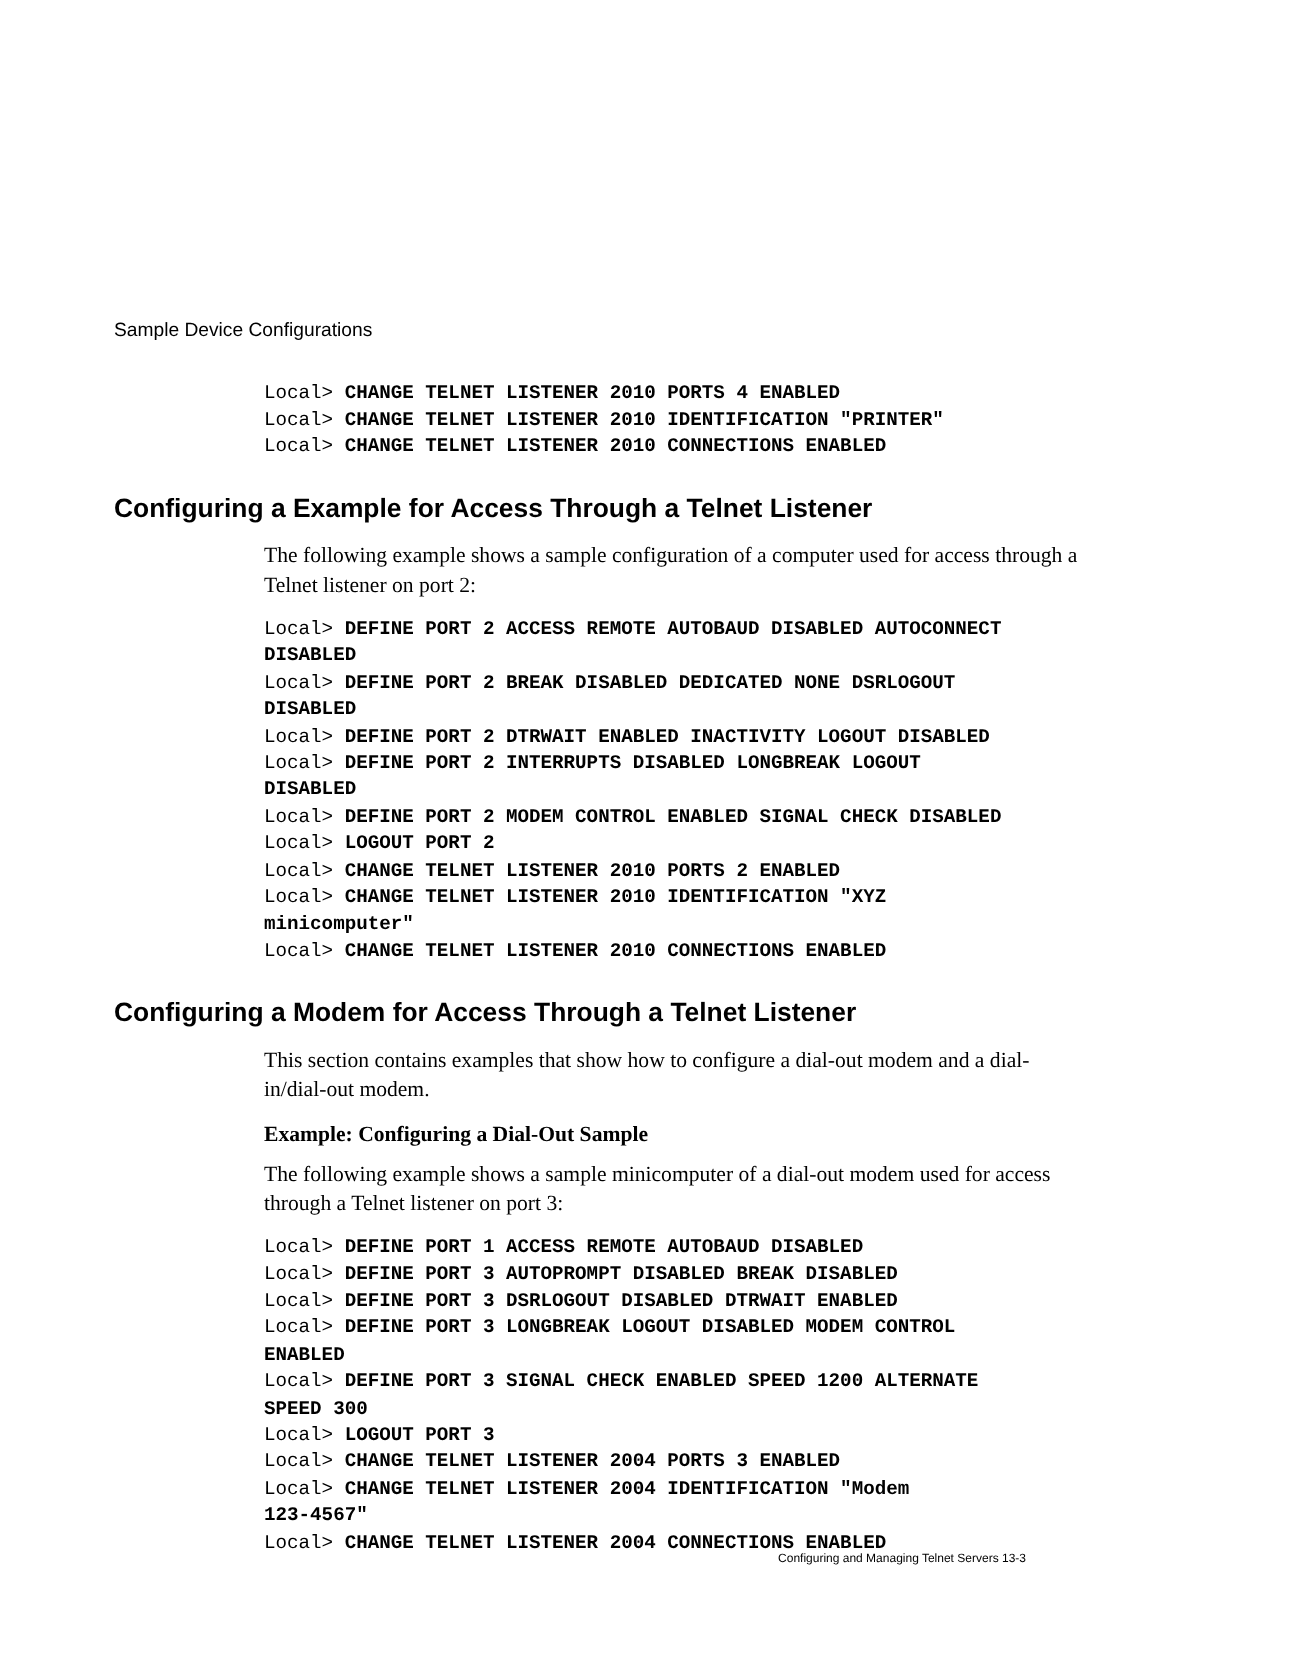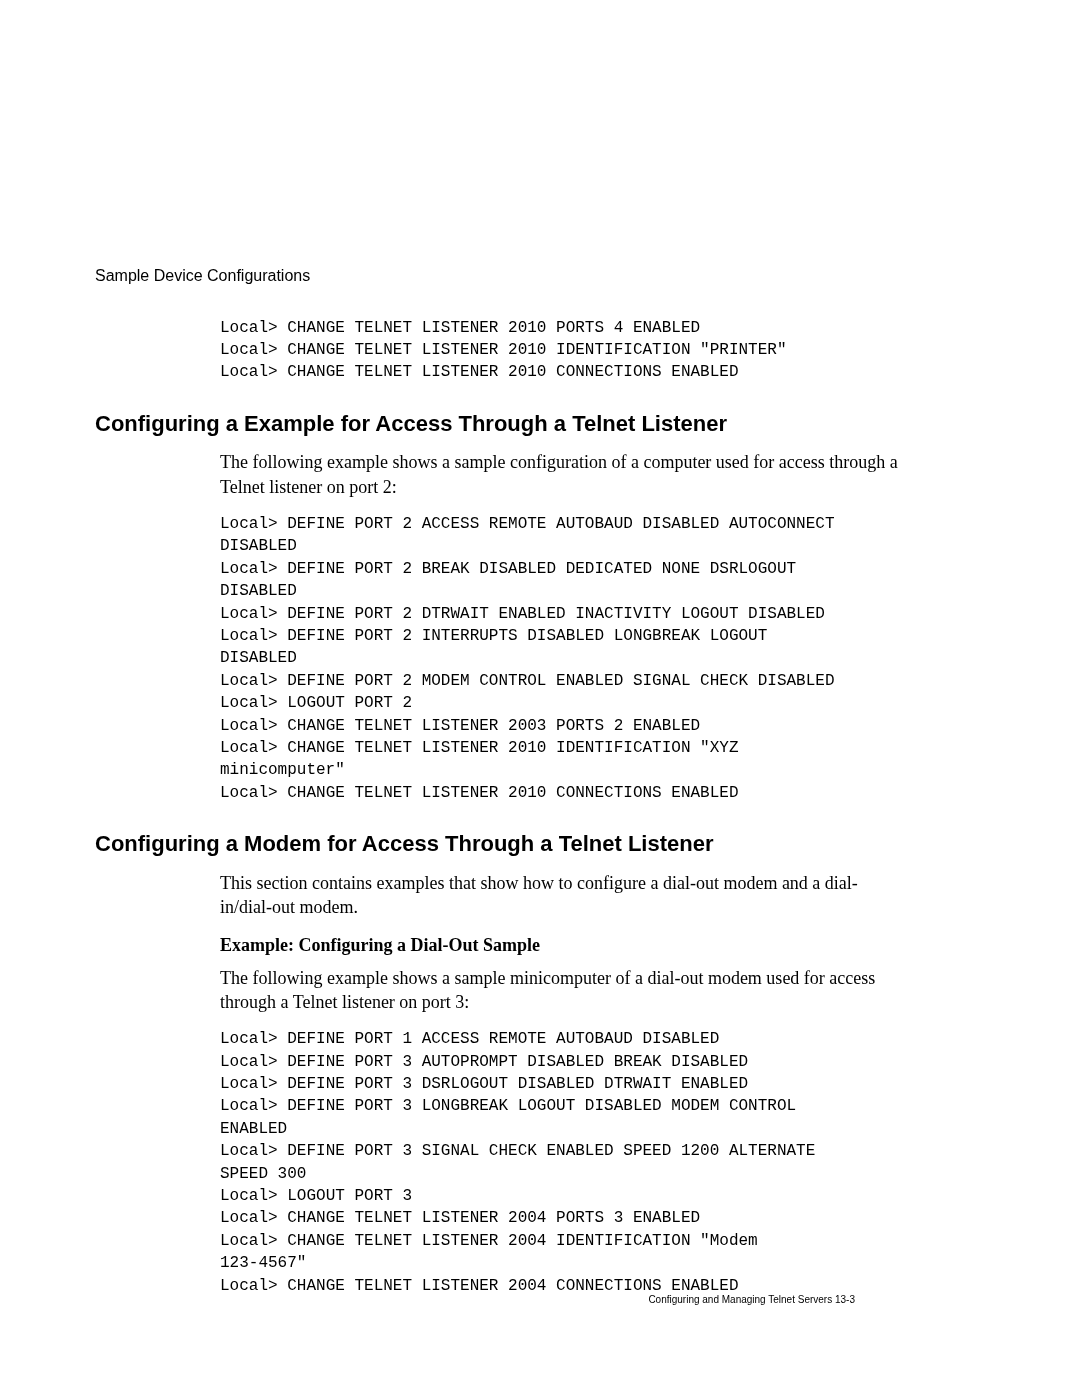--- a/index.html
+++ b/index.html
@@ -27,21 +27,21 @@
   }
   .code-block {
     font-family: "Courier New", Courier, monospace;
     font-size: 16px;
     line-height: 1.4;
     white-space: pre-wrap;
     margin: 0 0 25px 0;
     padding-left: 125px;
   }
   .code-block .prompt { font-weight: normal; }
-  .code-block .cmd { font-weight: normal; }
+  .code-block .cmd { font-weight: bold; }
   h2.section {
     font-family: Arial, Helvetica, sans-serif;
     font-size: 22px;
     font-weight: bold;
     margin: 18px 0 12px 0;
   }
   p.body-text {
     margin: 0 0 14px 0;
     padding-left: 125px;
     padding-right: 60px;
@@ -76,21 +76,21 @@
 
   <div class="code-block"><span class="prompt">Local&gt; </span><span class="cmd">DEFINE PORT 2 ACCESS REMOTE AUTOBAUD DISABLED AUTOCONNECT</span>
 <span class="prompt"></span><span class="cmd">DISABLED</span>
 <span class="prompt">Local&gt; </span><span class="cmd">DEFINE PORT 2 BREAK DISABLED DEDICATED NONE DSRLOGOUT</span>
 <span class="prompt"></span><span class="cmd">DISABLED</span>
 <span class="prompt">Local&gt; </span><span class="cmd">DEFINE PORT 2 DTRWAIT ENABLED INACTIVITY LOGOUT DISABLED</span>
 <span class="prompt">Local&gt; </span><span class="cmd">DEFINE PORT 2 INTERRUPTS DISABLED LONGBREAK LOGOUT</span>
 <span class="prompt"></span><span class="cmd">DISABLED</span>
 <span class="prompt">Local&gt; </span><span class="cmd">DEFINE PORT 2 MODEM CONTROL ENABLED SIGNAL CHECK DISABLED</span>
 <span class="prompt">Local&gt; </span><span class="cmd">LOGOUT PORT 2</span>
-<span class="prompt">Local&gt; </span><span class="cmd">CHANGE TELNET LISTENER 2003 PORTS 2 ENABLED</span>
+<span class="prompt">Local&gt; </span><span class="cmd">CHANGE TELNET LISTENER 2010 PORTS 2 ENABLED</span>
 <span class="prompt">Local&gt; </span><span class="cmd">CHANGE TELNET LISTENER 2010 IDENTIFICATION "XYZ</span>
 <span class="prompt"></span><span class="cmd">minicomputer"</span>
 <span class="prompt">Local&gt; </span><span class="cmd">CHANGE TELNET LISTENER 2010 CONNECTIONS ENABLED</span></div>
 
   <h2 class="section">Configuring a Modem for Access Through a Telnet Listener</h2>
   <p class="body-text">This section contains examples that show how to configure a dial-out modem and a dial-in/dial-out modem.</p>
 
   <p class="subhead">Example: Configuring a Dial-Out Sample</p>
   <p class="body-text">The following example shows a sample minicomputer of a dial-out modem used for access through a Telnet listener on port 3:</p>
 

